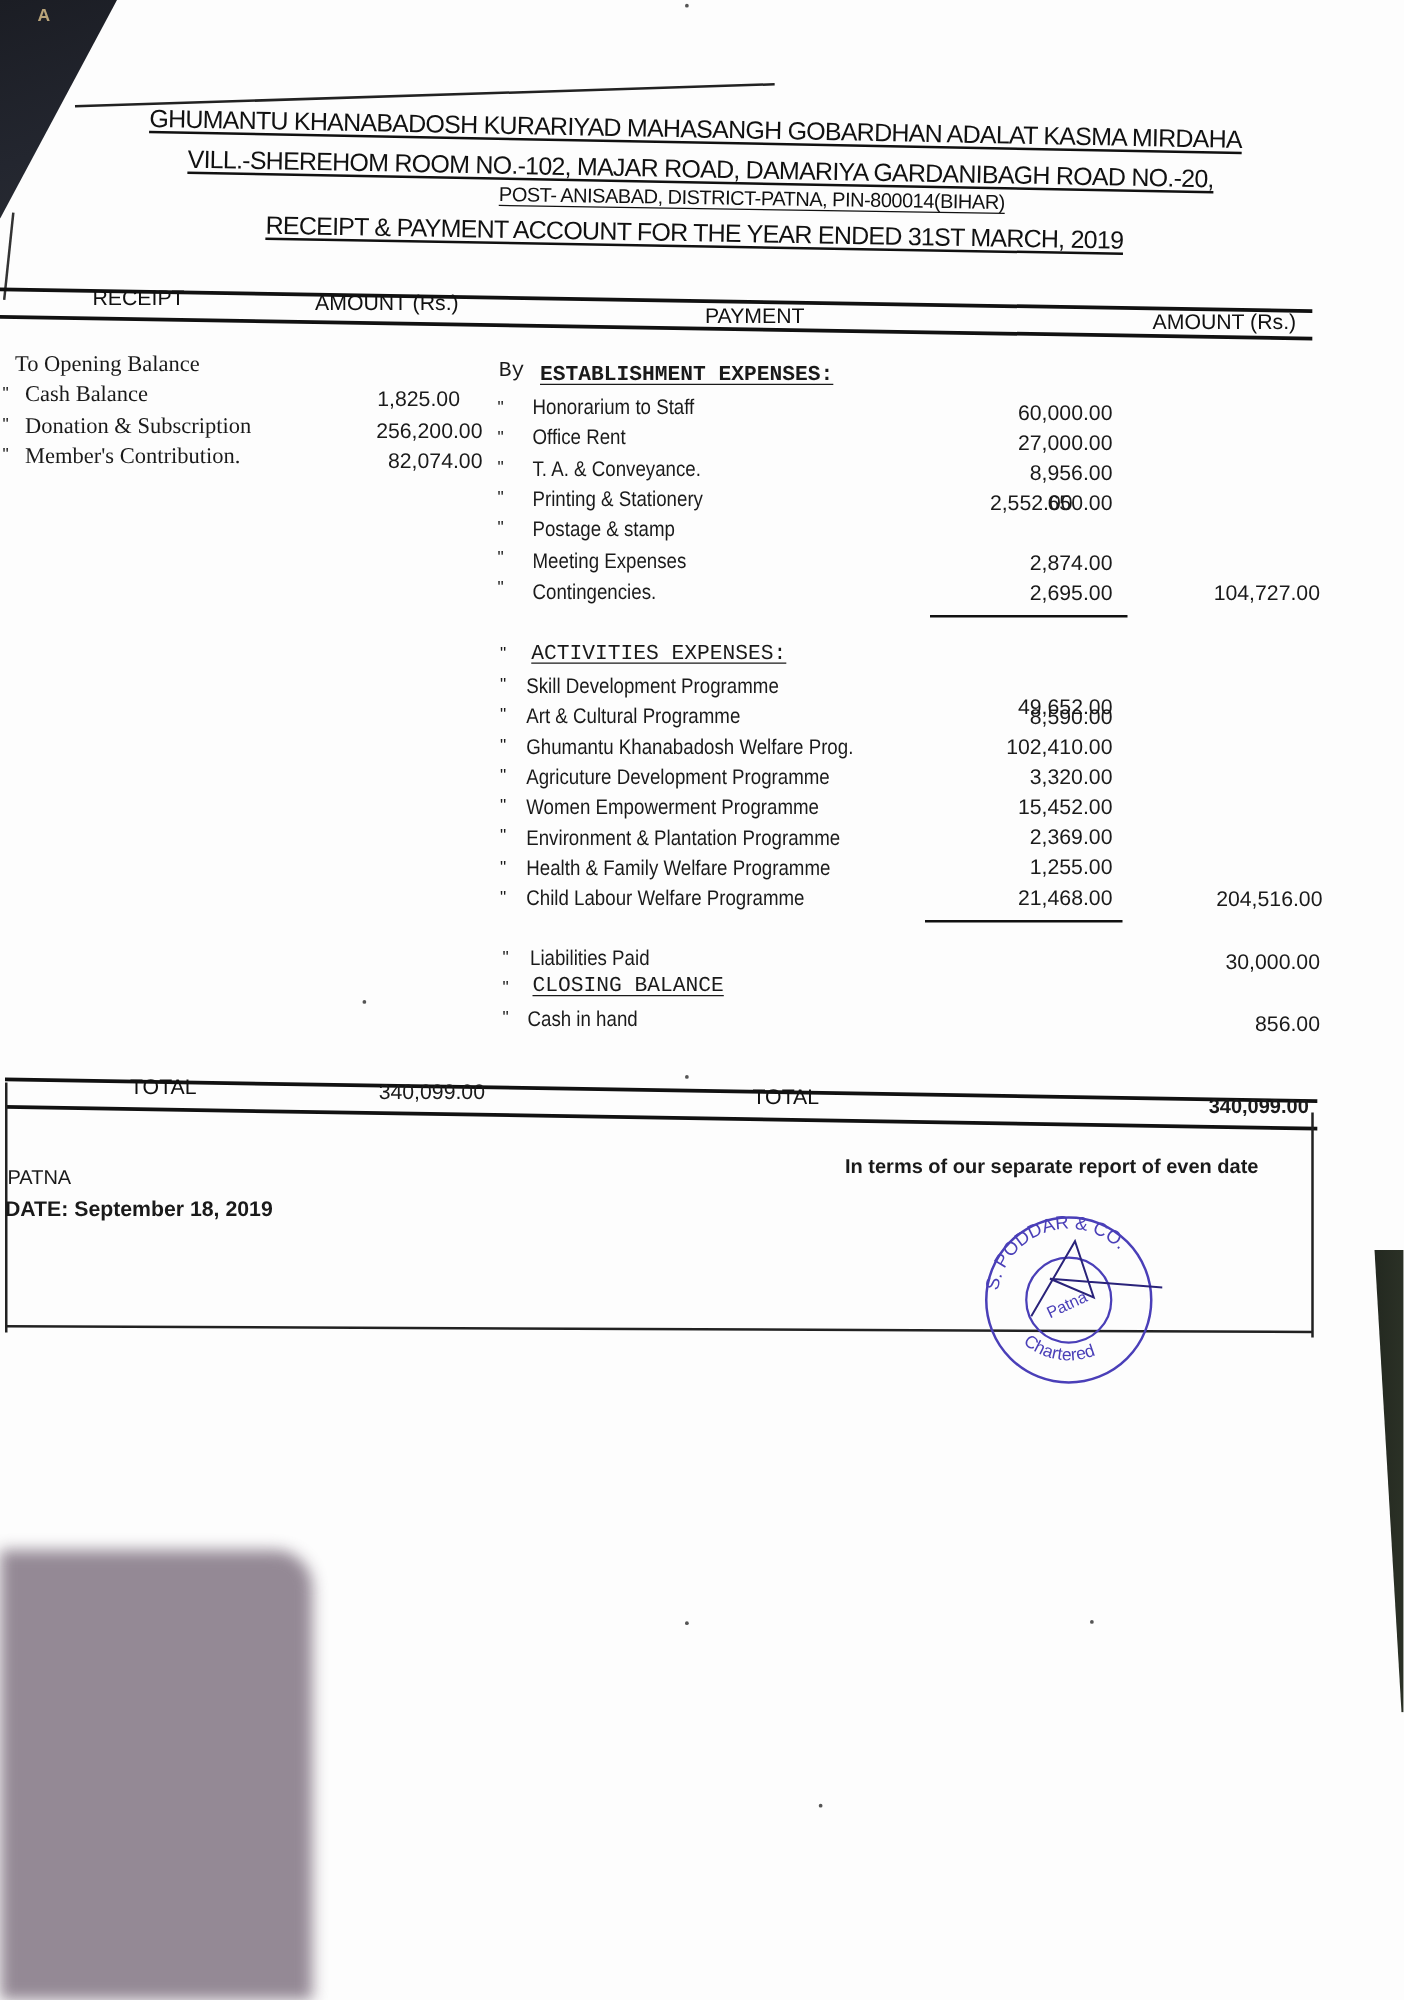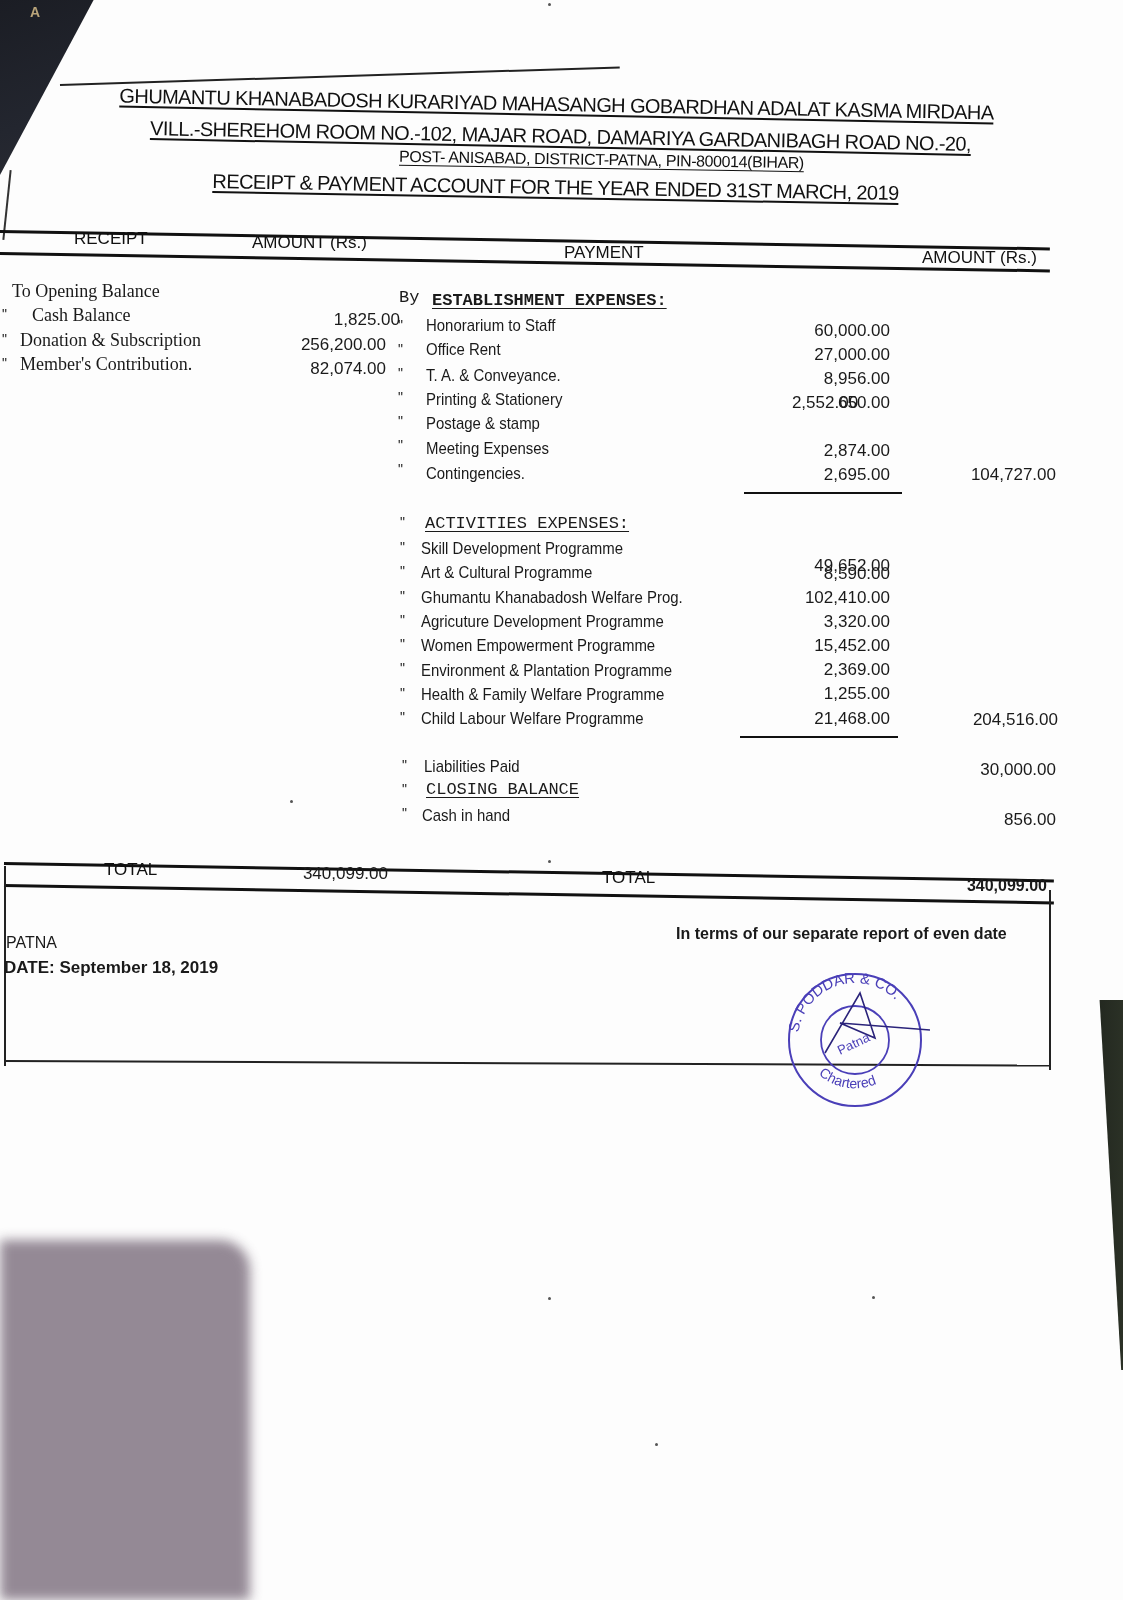--- a/index.html
+++ b/index.html
@@ -101,22 +101,22 @@
   <div class="rule" style="left:0; top:252px; width:1050px; transform:rotate(0.95deg);"></div>
 
   <div class="colhead" style="left:74px; top:229px;">RECEIPT</div>
   <div class="colhead" style="left:252px; top:233px;">AMOUNT (Rs.)</div>
   <div class="colhead" style="left:528px; top:243px;margin-left:36px;">PAYMENT</div>
   <div class="colhead" style="left:922px; top:248px;">AMOUNT (Rs.)</div>
 
   <div class="txt serif" style="left:12px; top:281px;">To Opening Balance</div>
 
   <div class="ditto" style="left:2px; top:306px;">"</div>
-  <div class="txt serif" style="left:20px; top:305px;margin-left:12px;">Cash  Balance</div>
-  <div class="amt" style="left:284px; width:116px; top:310px;">1,825.00</div>
+  <div class="txt serif" style="left:20px; top:305px;">Cash  Balance</div>
+  <div class="amt" style="left:252px; width:116px; top:310px;">1,825.00</div>
 
   <div class="ditto" style="left:2px; top:331px;">"</div>
   <div class="txt serif" style="left:20px; top:330px;">Donation &amp; Subscription</div>
   <div class="amt" style="left:270px; width:116px; top:335px;">256,200.00</div>
 
   <div class="ditto" style="left:2px; top:355px;">"</div>
   <div class="txt serif" style="left:20px; top:354px;">Member's Contribution.</div>
   <div class="amt" style="left:270px; width:116px; top:359px;">82,074.00</div>
 
   <div class="txt sans" style="left:399px; top:288px;">By</div>

